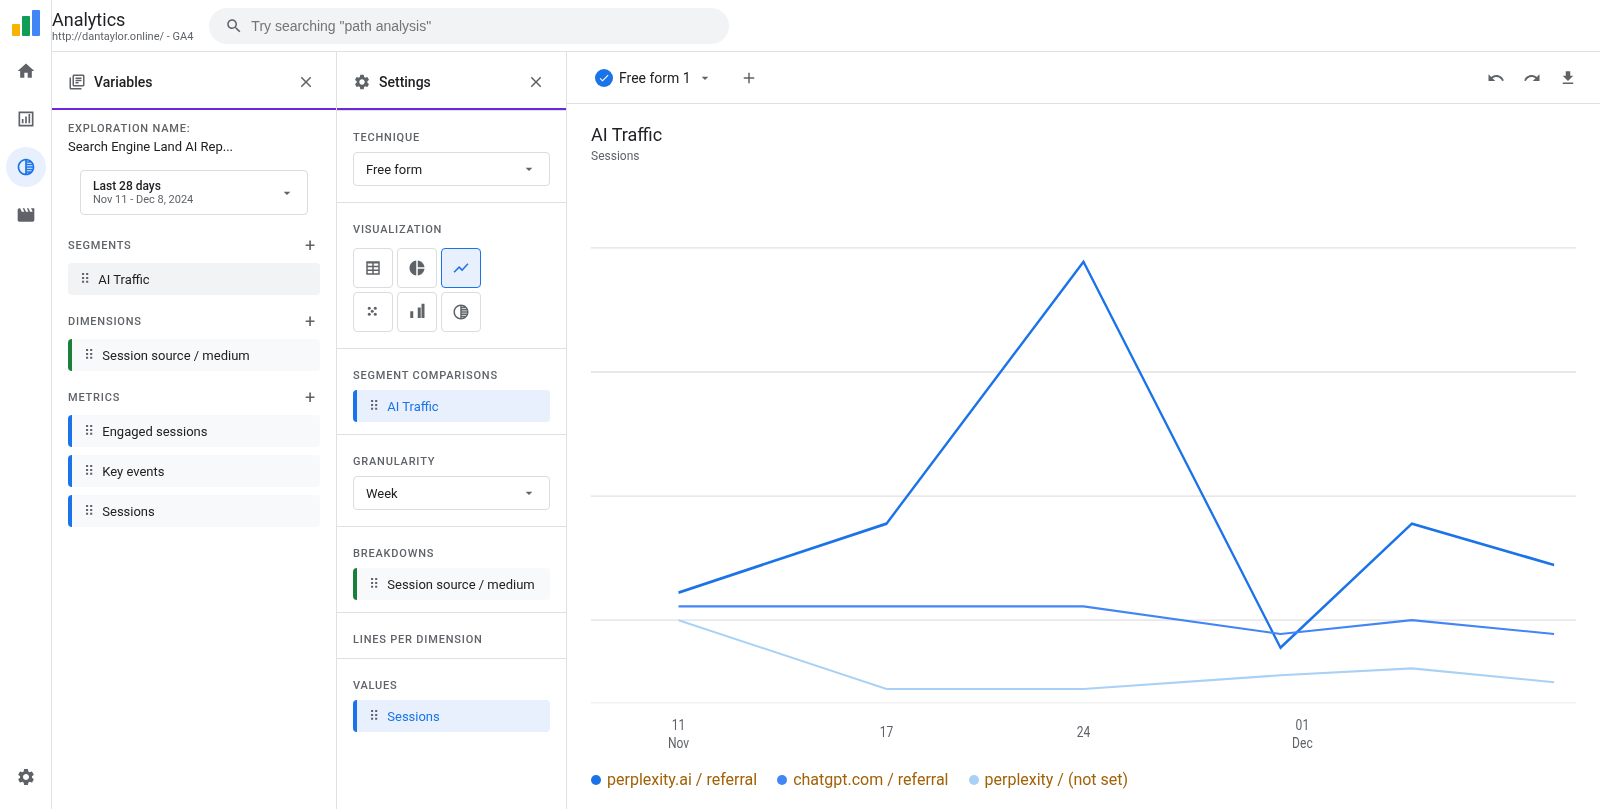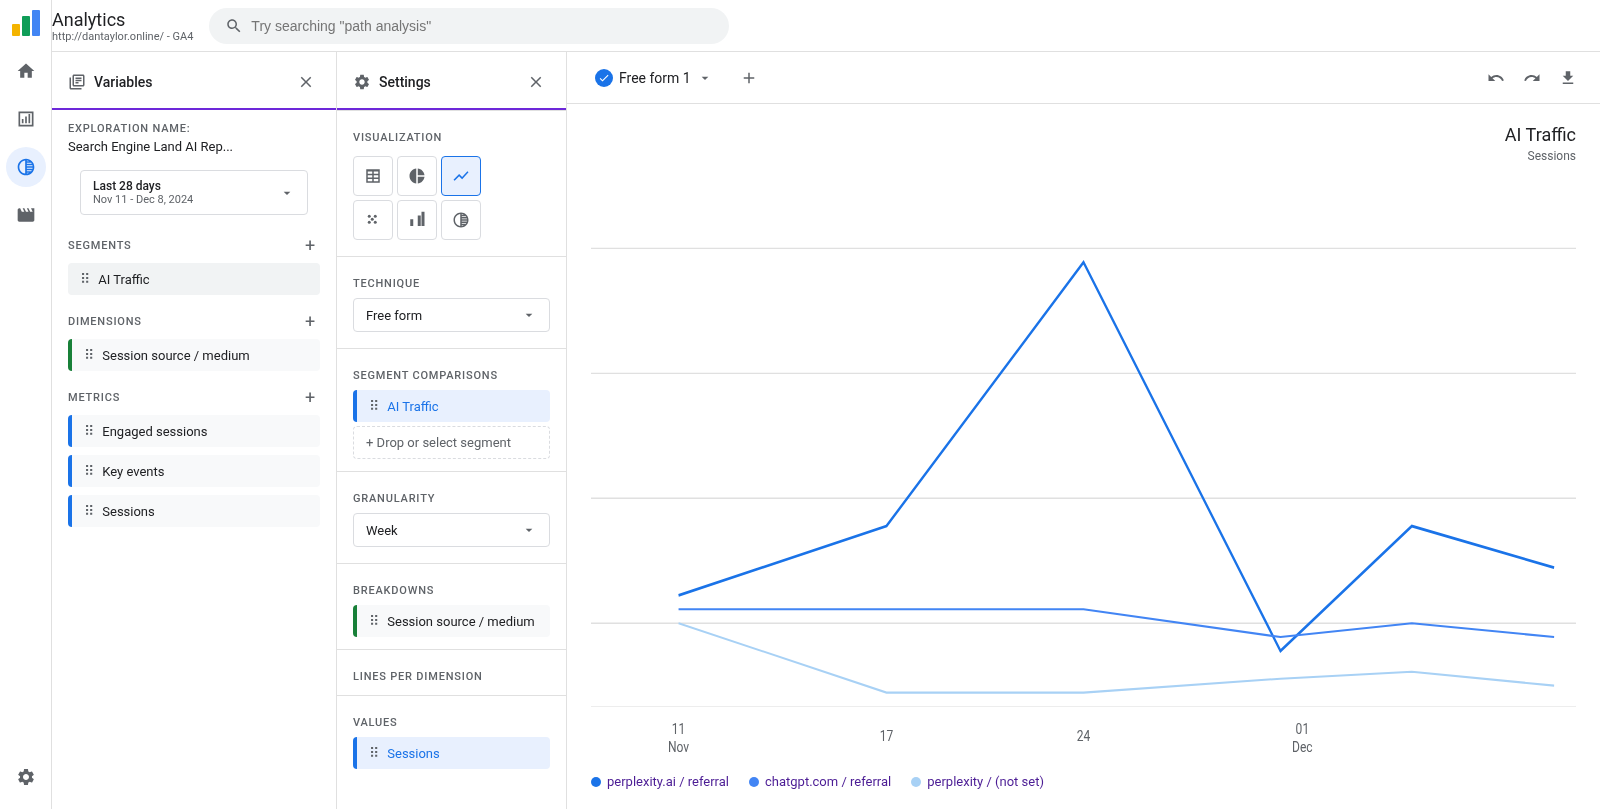--- a/index.html
+++ b/index.html
@@ -313,21 +313,20 @@
       color: #1a73e8;
     }
 
     
     .chart-area {
       flex: 1;
       background: #fff;
       display: flex;
       flex-direction: column;
       overflow: hidden;
-      text-align: right;
     }
     .chart-tabs {
       display: flex;
       align-items: center;
       border-bottom: 1px solid #e0e0e0;
       padding: 0 16px;
       height: 52px;
       gap: 8px;
     }
     .tab-item {
@@ -406,22 +405,22 @@
       display: flex;
       gap: 20px;
       align-items: center;
       margin-top: 12px;
       flex-wrap: wrap;
     }
     .legend-item {
       display: flex;
       align-items: center;
       gap: 6px;
-      font-size: 13px;
-      color: #4c1d95;
+      font-size: 16px;
+      color: #a16207;
     }
     .legend-dot {
       width: 10px;
       height: 10px;
       border-radius: 50%;
     }
   </style>
 </head>
 <body>
 
@@ -555,83 +554,80 @@
         <span>Settings</span>
       </div>
       <div class="close-btn">
         <svg width="18" height="18" viewBox="0 0 24 24" fill="currentColor">
             <path d="M19 6.41L17.59 5 12 10.59 6.41 5 5 6.41 10.59 12 5 17.59 6.41 19 12 13.41 17.59 19 19 17.59 13.41 12z"></path>
           </svg>
       </div>
     </div>
 
     <div class="settings-section">
-      <div class="section-label">VISUALIZATION</div>
-      <div class="viz-grid">
-
-        <div class="viz-btn">
-          <svg width="18" height="18" viewBox="0 0 24 24" fill="currentColor">
-              <path d="M3 3v18h18V3H3zm8 16H5v-3h6v3zm0-5H5v-3h6v3zm0-5H5V6h6v3zm8 10h-6v-3h6v3zm0-5h-6v-3h6v3zm0-5h-6V6h6v3z"></path>
-            </svg>
-        </div>
-
-        <div class="viz-btn">
-          <svg width="18" height="18" viewBox="0 0 24 24" fill="currentColor">
-              <path d="M11 2v20c-5.07-.5-9-4.79-9-10s3.93-9.5 9-10zm2.03 0v8.99H22c-.47-4.74-4.24-8.52-8.97-8.99zm0 11.01V22c4.74-.47 8.5-4.25 8.97-8.99h-8.97z"></path>
-            </svg>
-        </div>
-
-        <div class="viz-btn active">
-          <svg width="18" height="18" viewBox="0 0 24 24" fill="currentColor">
-              <path d="M3.5 18.49l6-6.01 4 4L22 6.92l-1.41-1.41-7.09 7.97-4-4L2 16.99z"></path>
-            </svg>
-        </div>
-
-        <div class="viz-btn">
-          <svg width="18" height="18" viewBox="0 0 24 24" fill="currentColor">
-              <circle cx="7" cy="7" r="2"></circle>
-              <circle cx="15" cy="7" r="2"></circle>
-              <circle cx="7" cy="15" r="2"></circle>
-              <circle cx="15" cy="15" r="2"></circle>
-              <circle cx="11" cy="11" r="2"></circle>
-            </svg>
-        </div>
-
-        <div class="viz-btn">
-          <svg width="18" height="18" viewBox="0 0 24 24" fill="currentColor">
-              <path d="M7 11H3v9h4v-9zm10-5h-4v14h4V6zm5-5h-4v19h4V1z"></path>
-            </svg>
-        </div>
-
-        <div class="viz-btn">
-          <svg width="18" height="18" viewBox="0 0 24 24" fill="currentColor">
-              <path d="M12 2C6.48 2 2 6.48 2 12s4.48 10 10 10 10-4.48 10-10S17.52 2 12 2zm-1 17.93c-3.94-.49-7-3.85-7-7.93s3.06-7.44 7-7.93v15.86zm2-15.86c1.03.13 2 .45 2.87.93H13v-.93zM13 7h5.24c.25.31.48.65.68 1H13V7zm0 3h6.74c.08.33.15.66.19 1H13v-1zm0 9.93V19h2.87c-.87.48-1.84.8-2.87.93zM18.24 17H13v-1h5.92c-.2.35-.43.69-.68 1zm1.5-3H13v-1h6.93c-.04.34-.11.67-.19 1z"></path>
-            </svg>
-        </div>
-      </div>
-    </div>
-
-    <div class="settings-section">
       <div class="section-label">TECHNIQUE</div>
       <div class="dropdown-select">
         <span>Free form</span>
         <svg width="16" height="16" viewBox="0 0 24 24" fill="#5f6368">
             <path d="M7 10l5 5 5-5z"></path>
           </svg>
       </div>
     </div>
 
     <div class="settings-section">
+      <div class="section-label">VISUALIZATION</div>
+      <div class="viz-grid">
+
+        <div class="viz-btn">
+          <svg width="18" height="18" viewBox="0 0 24 24" fill="currentColor">
+              <path d="M3 3v18h18V3H3zm8 16H5v-3h6v3zm0-5H5v-3h6v3zm0-5H5V6h6v3zm8 10h-6v-3h6v3zm0-5h-6v-3h6v3zm0-5h-6V6h6v3z"></path>
+            </svg>
+        </div>
+
+        <div class="viz-btn">
+          <svg width="18" height="18" viewBox="0 0 24 24" fill="currentColor">
+              <path d="M11 2v20c-5.07-.5-9-4.79-9-10s3.93-9.5 9-10zm2.03 0v8.99H22c-.47-4.74-4.24-8.52-8.97-8.99zm0 11.01V22c4.74-.47 8.5-4.25 8.97-8.99h-8.97z"></path>
+            </svg>
+        </div>
+
+        <div class="viz-btn active">
+          <svg width="18" height="18" viewBox="0 0 24 24" fill="currentColor">
+              <path d="M3.5 18.49l6-6.01 4 4L22 6.92l-1.41-1.41-7.09 7.97-4-4L2 16.99z"></path>
+            </svg>
+        </div>
+
+        <div class="viz-btn">
+          <svg width="18" height="18" viewBox="0 0 24 24" fill="currentColor">
+              <circle cx="7" cy="7" r="2"></circle>
+              <circle cx="15" cy="7" r="2"></circle>
+              <circle cx="7" cy="15" r="2"></circle>
+              <circle cx="15" cy="15" r="2"></circle>
+              <circle cx="11" cy="11" r="2"></circle>
+            </svg>
+        </div>
+
+        <div class="viz-btn">
+          <svg width="18" height="18" viewBox="0 0 24 24" fill="currentColor">
+              <path d="M7 11H3v9h4v-9zm10-5h-4v14h4V6zm5-5h-4v19h4V1z"></path>
+            </svg>
+        </div>
+
+        <div class="viz-btn">
+          <svg width="18" height="18" viewBox="0 0 24 24" fill="currentColor">
+              <path d="M12 2C6.48 2 2 6.48 2 12s4.48 10 10 10 10-4.48 10-10S17.52 2 12 2zm-1 17.93c-3.94-.49-7-3.85-7-7.93s3.06-7.44 7-7.93v15.86zm2-15.86c1.03.13 2 .45 2.87.93H13v-.93zM13 7h5.24c.25.31.48.65.68 1H13V7zm0 3h6.74c.08.33.15.66.19 1H13v-1zm0 9.93V19h2.87c-.87.48-1.84.8-2.87.93zM18.24 17H13v-1h5.92c-.2.35-.43.69-.68 1zm1.5-3H13v-1h6.93c-.04.34-.11.67-.19 1z"></path>
+            </svg>
+        </div>
+      </div>
+    </div>
+
+    <div class="settings-section">
       <div class="section-label">SEGMENT COMPARISONS</div>
       <div class="segment-item">
         <span class="grid-icon">⠿</span>
         <span>AI Traffic</span>
-      </div>
-      <div class="drop-segment">
-        <span>+ Drop or select segment</span>
       </div>
     </div>
 
     <div class="settings-section">
       <div class="section-label">GRANULARITY</div>
       <div class="dropdown-select">
         <span>Week</span>
         <svg width="16" height="16" viewBox="0 0 24 24" fill="#5f6368">
             <path d="M7 10l5 5 5-5z"></path>
           </svg>

